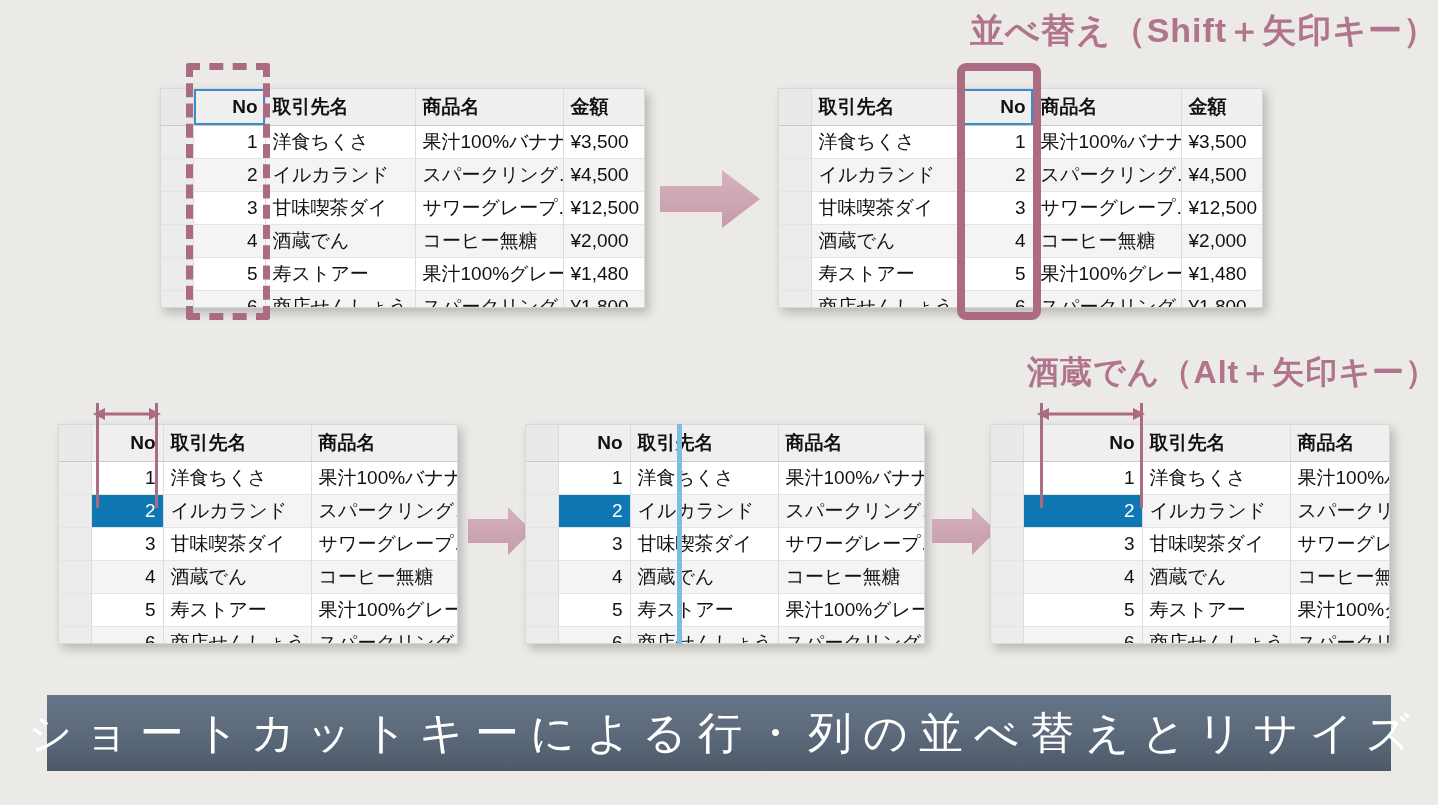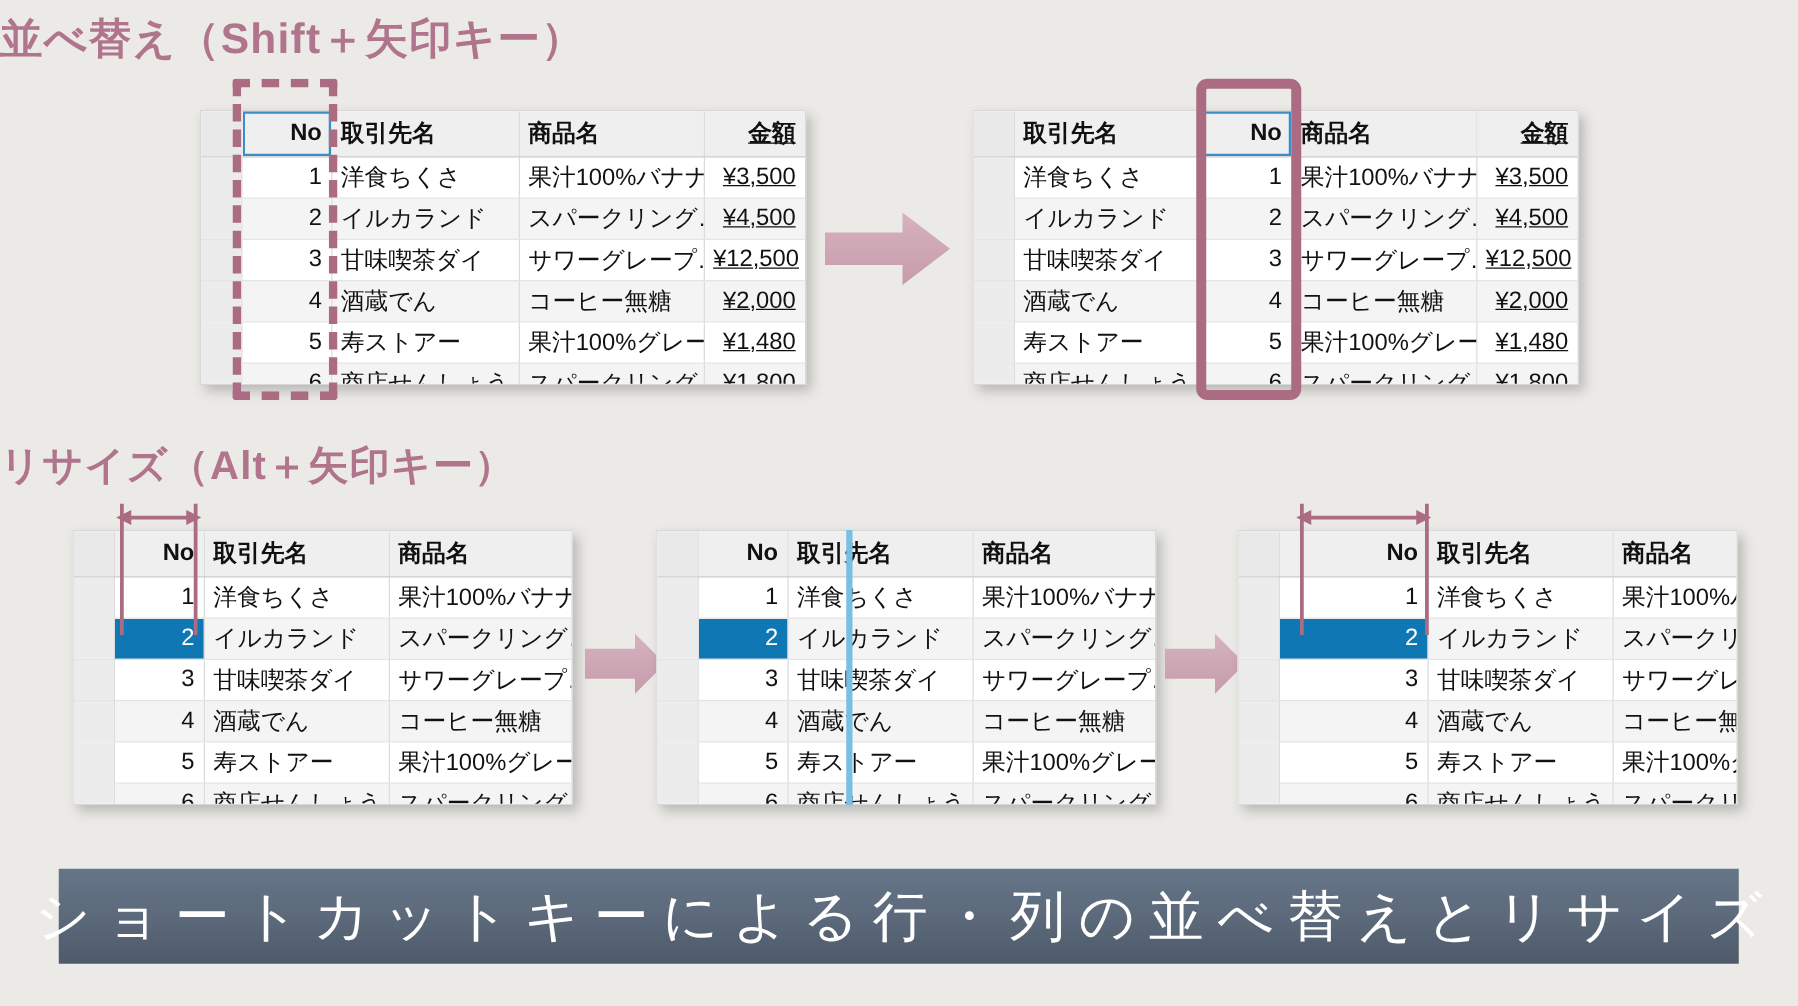--- a/index.html
+++ b/index.html
@@ -9,21 +9,21 @@
     background:#ebeae6;
     font-family:"Liberation Sans", sans-serif;
     overflow:hidden;
     position:relative;
   }
 
   
   .section-title{
     position:absolute;
     width:100%;
-    text-align:left;
+    text-align:right;
     color:#b0758c;
     font-weight:bold;
     letter-spacing:1px;
     white-space:nowrap;
   }
   #title-sort   { top:8px;   font-size:34px; }
   #title-resize { top:351px; font-size:32px; }
 
   
   .grid{
@@ -59,21 +59,21 @@
   .grid tbody tr { height:33px; }
   .grid tbody tr:nth-child(even) td{ background:#f4f4f4; }
   .grid tbody tr:nth-child(even) td.rowhdr{ background:#eaeaea; }
 
   
   .rowhdr{ background:#ececec !important; border-right:1px solid #d2d2d2; }
   thead .rowhdr{ background:#e9e9e9 !important; }
 
   .num   { text-align:right; }
   .txt   { text-align:left; }
-  .money { text-align:right;text-decoration:underline; }
+  .money { text-align:left; }
 
   
   .cell-active{
     position:relative;
     box-shadow: inset 0 0 0 2px #3c8dc5;
   }
   
   .cell-sel{
     background:#0f78b4 !important;
     color:#ffffff !important;
@@ -273,21 +273,21 @@
         <td class="num">6</td>
         <td class="txt">スパークリング…</td>
         <td class="money">¥1,800</td>
       </tr>
     </tbody>
   </table>
 </div>
 
 <div class="solid-box" id="solid-no-column" style="left:957px; top:63px; width:84px; height:257px;"></div>
 
-<div class="section-title" id="title-resize">リサイズ（Alt＋矢印キー）</div>
+<div class="section-title" id="title-resize">酒蔵でん（Alt＋矢印キー）</div>
 
 <div class="grid" id="grid-resize-1" style="left:58px; top:424px; width:400px; height:220px;">
   <table>
     <colgroup>
         <col style="width:32px">
         <col style="width:72px">
         <col style="width:148px">
         <col style="width:148px">
       </colgroup>
     <thead>

